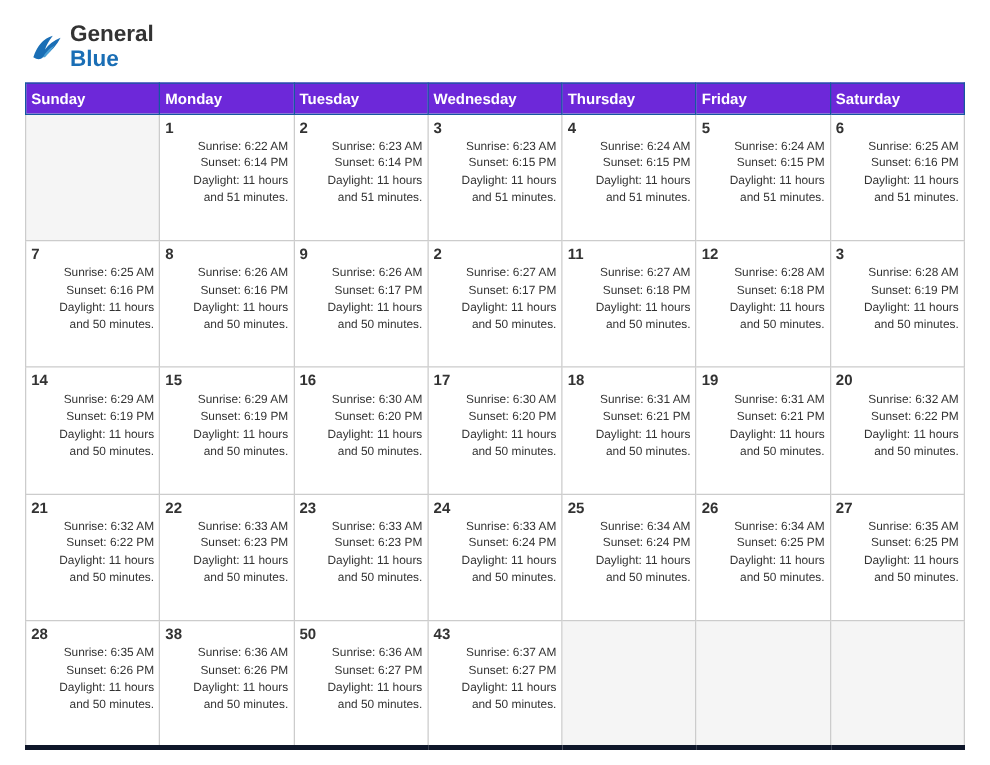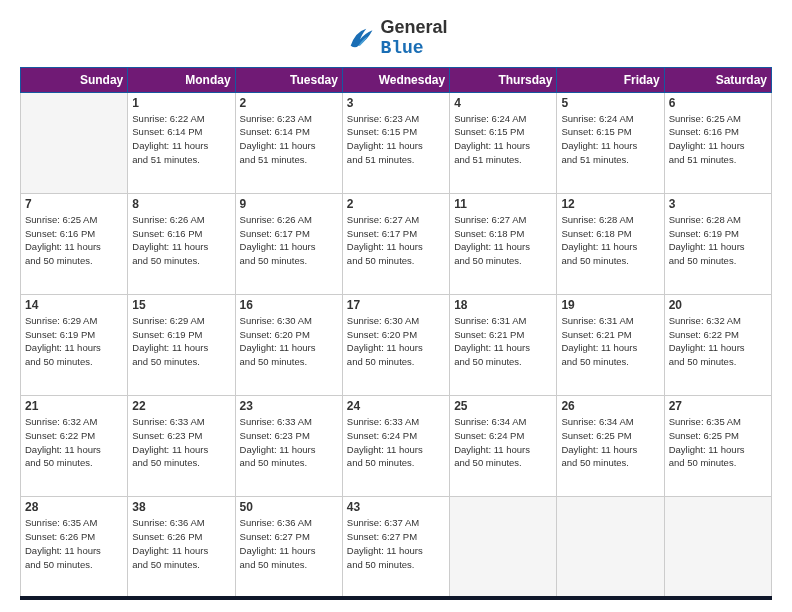--- a/index.html
+++ b/index.html
@@ -12,36 +12,36 @@
     }
     .page {
       width: 792px;
       height: 612px;
       padding: 18px 20px 12px 20px;
       display: flex;
       flex-direction: column;
     }
     .header {
       display: flex;
-      justify-content: center;
+      justify-content: flex-start;
       align-items: flex-start;
       margin-bottom: 8px;
     }
     .logo {
       display: flex;
       align-items: center;
       gap: 4px;
     }
     .logo-text {
       font-size: 18px;
       font-weight: bold;
       color: #333;
       line-height: 1.1;
     }
-    .logo-blue { color: #1a6eb5; font-family: Liberation Mono, monospace; }
+    .logo-blue { color: #1a6eb5; }
     .logo-bird {
       width: 32px;
       height: 28px;
     }
     .title-block {
       text-align: right;
     }
     .month-title {
       font-size: 36px;
       font-weight: bold;
@@ -54,26 +54,26 @@
       margin-top: 2px;
     }
     .calendar {
       flex: 1;
       border: 1px solid #ccc;
       border-collapse: collapse;
       width: 100%;
       table-layout: fixed;
     }
     .calendar th {
-      background: #701a75;
+      background: #6d28d9;
       color: #fff;
       font-size: 12px;
       font-weight: bold;
       padding: 5px 4px;
-      text-align: right;
+      text-align: left;
       border: 1px solid #1558a0;
       margin-left: 20px;
     }
     .calendar td {
       vertical-align: top;
       border: 1px solid #ccc;
       padding: 3px 4px;
       font-size: 10px;
       color: #333;
       background: #fff;
@@ -86,20 +86,21 @@
       font-size: 12px;
       font-weight: bold;
       color: #333;
       display: block;
       margin-bottom: 2px;
     }
     .day-info {
       font-size: 9.5px;
       line-height: 1.45;
       color: #333;
+      text-align: right;
     }
     .last-row td {
       border-bottom: 4px solid #0f172a;
     }
   </style>
 </head>
 <body>
 
 <div class="page">
   <div class="header">

